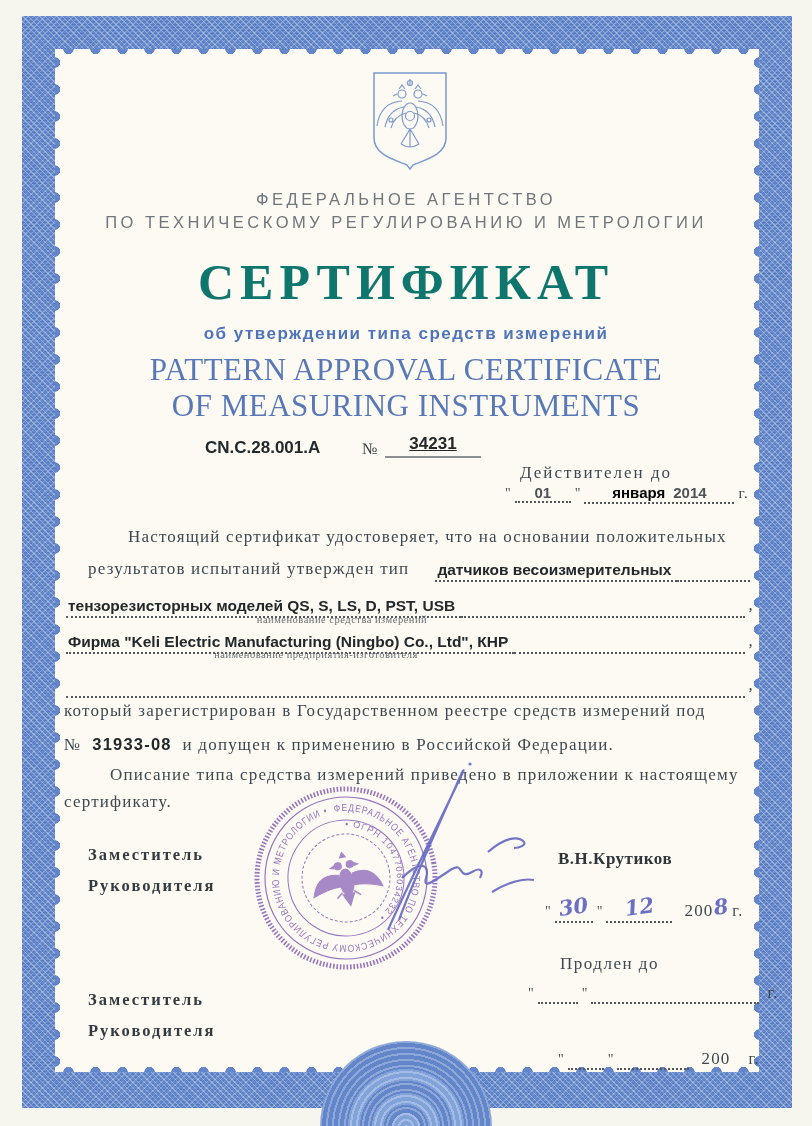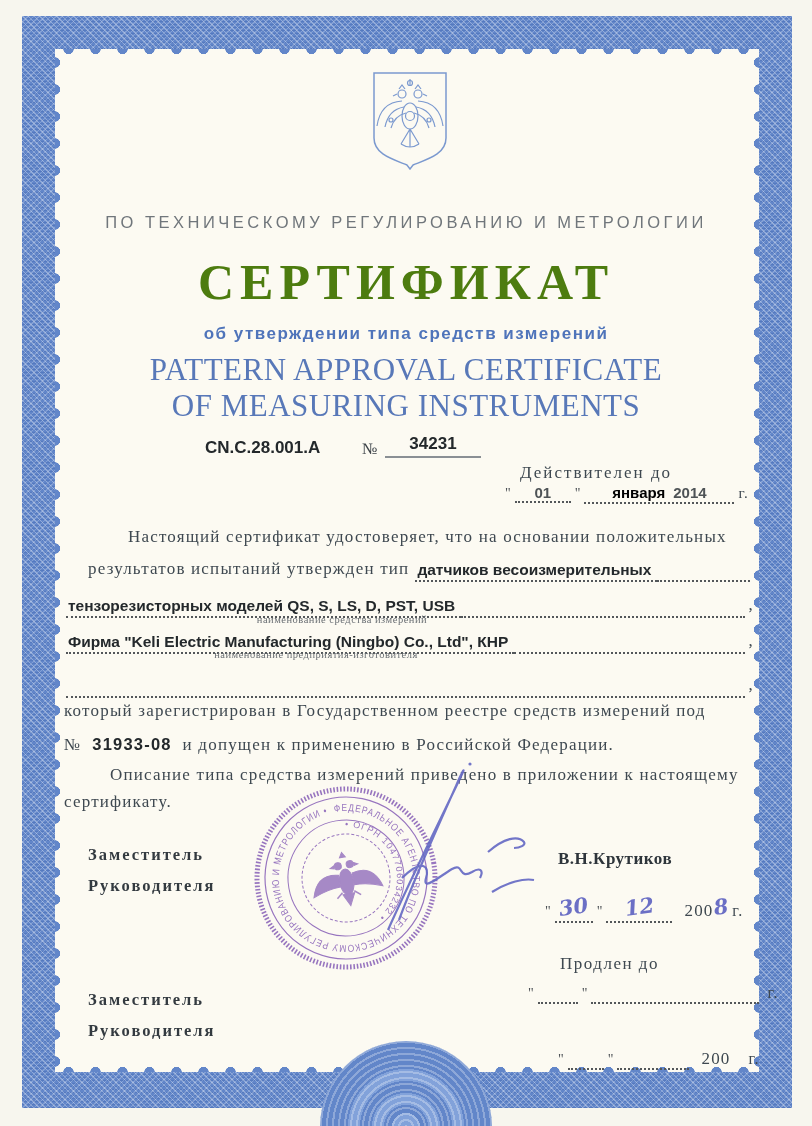--- a/index.html
+++ b/index.html
@@ -31,21 +31,21 @@
       repeating-radial-gradient(circle at 50% 50%, rgba(255,255,255,.28) 0 2px, rgba(255,255,255,0) 2px 6px),
       radial-gradient(circle at 50% 50%, #82a2da 0 14px,#6286c9 14px 22px,#82a2da 22px 34px,#6286c9 34px 46px,#82a2da 46px 58px,#6286c9 58px 72px,#6286c9 72px 100%);}
   
   .wm{position:absolute;border-radius:50%;pointer-events:none;}
   .wm1{left:150px;top:370px;width:540px;height:430px;background:radial-gradient(closest-side,rgba(246,232,160,.40),rgba(246,232,160,0));}
   .wm2{left:430px;top:700px;width:330px;height:280px;background:radial-gradient(closest-side,rgba(246,232,160,.35),rgba(246,232,160,0));}
   
   .abs{position:absolute;}
   .center{left:0;right:0;text-align:center;}
   .agency{font-family:"Liberation Sans",sans-serif;color:#70767b;font-size:16.5px;letter-spacing:3.5px;}
-  .title-ru{font-weight:bold;color:#4d7c0f;font-size:50px;letter-spacing:6px;}
+  .title-ru{font-weight:bold;color:#0f766e;font-size:50px;letter-spacing:6px;}
   .subtitle-ru{font-family:"Liberation Sans",sans-serif;font-weight:bold;color:#4f74ba;font-size:17px;letter-spacing:1.5px;}
   .title-en{color:#5878b8;font-size:31px;letter-spacing:.5px;}
   .typed{font-family:"Liberation Sans",sans-serif;font-weight:bold;color:#23282b;}
   .serifline{font-size:17px;letter-spacing:1.2px;line-height:26px;}
   .dots{border-bottom:2px dotted #53575a;}
   .dotfill{flex:1;border-bottom:2px dotted #53575a;}
   .fillrow{display:flex;align-items:flex-end;}
   .caption{font-size:10.5px;color:#6a6f74;letter-spacing:.5px;}
   .bold-label{font-weight:bold;font-size:16.5px;letter-spacing:2px;color:#333a40;}
   .q{color:#4a4f54;font-size:14px;}
@@ -94,43 +94,44 @@
           <path d="M50,45 C59,47 63,53 65,60"></path>
         <circle cx="27" cy="52" r="2"></circle>
           <circle cx="65" cy="52" r="2"></circle>
         <path d="M46,61 L37,76 M46,61 L46,79 M46,61 L55,76"></path>
         <path d="M37,76 Q46,82 55,76"></path>
         <circle cx="46" cy="48" r="4.5"></circle>
       </g>
     </svg>
   </div>
 
+  <div class="abs center agency" style="top:190px;">ФЕДЕРАЛЬНОЕ АГЕНТСТВО</div>
   <div class="abs center agency" style="top:213px;">ПО ТЕХНИЧЕСКОМУ РЕГУЛИРОВАНИЮ И МЕТРОЛОГИИ</div>
 
   <div class="abs center title-ru" style="top:253px;">СЕРТИФИКАТ</div>
   <div class="abs center subtitle-ru" style="top:324px;">об утверждении типа средств измерений</div>
   <div class="abs center title-en" style="top:352px;">PATTERN APPROVAL CERTIFICATE</div>
   <div class="abs center title-en" style="top:388px;">OF MEASURING INSTRUMENTS</div>
 
   <div class="abs typed" style="left:205px;top:438px;font-size:17px;">CN.C.28.001.A</div>
   <div class="abs" style="left:362px;top:440px;font-size:16px;color:#3c4248;">№</div>
-  <div class="abs typed" style="left:385px;top:434px;width:96px;text-align:center;font-size:17px;border-bottom:2px solid #8a8f94;padding-bottom:2px;">34231</div>
+  <div class="abs typed" style="left:385px;top:434px;width:96px;text-align:center;font-size:17px;border-bottom:2px solid #8a8f94;padding-bottom:2px;text-decoration:underline;">34231</div>
 
   <div class="abs serifline" style="left:520px;top:460px;width:237px;text-align:left;letter-spacing:2px;">Действителен до</div>
   <div class="abs" style="left:505px;top:480px;width:252px;white-space:nowrap;">
     <span class="q">"</span>
     <span class="overdots typed" style="width:56px;font-size:15px;color:#4e5356;">01</span>
     <span class="q">"</span>
     <span class="overdots" style="width:150px;"><span class="typed" style="font-size:15px;color:#000000;">января</span>&nbsp;&nbsp;<span class="typed" style="font-size:15px;color:#4e5356;margin-top:12px;">2014</span></span>
     <span class="serifline" style="font-size:15px;">г.</span>
   </div>
 
   <div class="abs serifline" style="left:88px;top:524px;width:660px;text-indent:40px;">Настоящий сертификат удостоверяет, что на основании положительных</div>
   <div class="abs fillrow" style="left:88px;top:556px;width:662px;">
-    <span class="serifline" style="white-space:nowrap;margin-right:6px;">результатов испытаний утвержден тип</span>
+    <span class="serifline" style="white-space:nowrap;margin-right:26px;">результатов испытаний утвержден тип</span>
     <span class="typed dots" style="font-size:15.5px;padding:0 6px 1px 2px;white-space:nowrap;">датчиков весоизмерительных</span>
     <span class="dotfill"></span>
   </div>
   <div class="abs fillrow" style="left:66px;top:592px;width:688px;">
     <span class="typed dots" style="font-size:15.5px;padding:0 6px 1px 2px;white-space:nowrap;">тензорезисторных моделей QS, S, LS, D, PST, USB</span>
     <span class="dotfill"></span>
     <span class="serifline" style="margin-left:4px;">,</span>
   </div>
   <div class="abs caption" style="left:62px;top:614px;width:560px;text-align:center;">наименование средства измерений</div>
 

